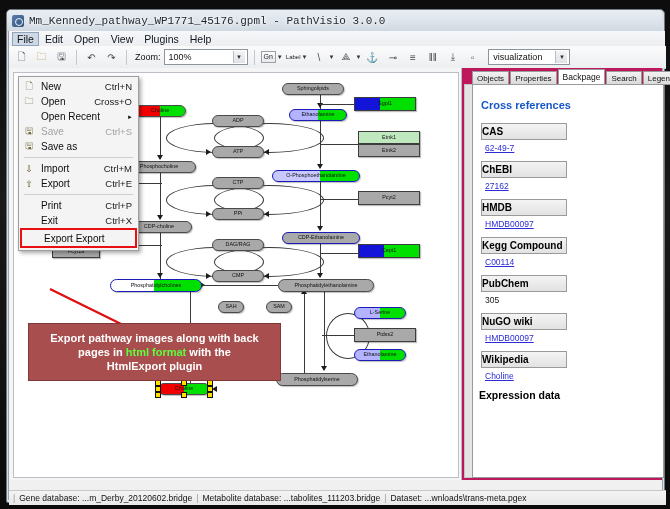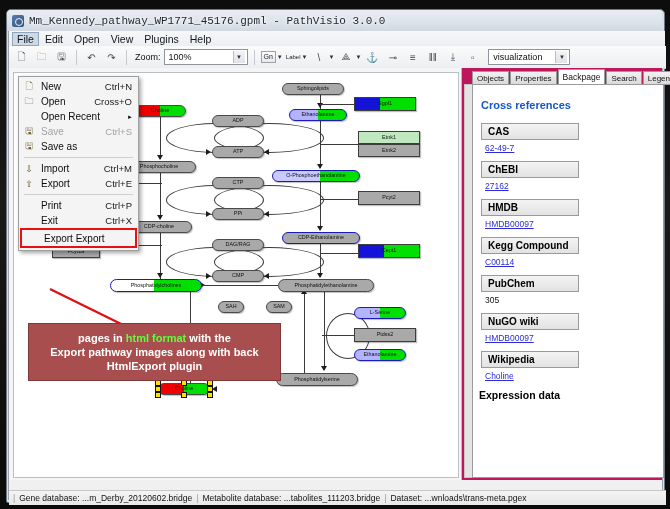--- a/index.html
+++ b/index.html
@@ -130,21 +130,21 @@
   .tab{height:12px;border:1px solid #9a9a9a;background:linear-gradient(180deg,#f2f2f2,#dadada);
         font-size:8px;display:flex;align-items:center;padding:0 4px;color:#111;}
   .tab.sel{height:14px;background:#fff;border-bottom-color:#fff;font-size:8.5px;}
   .sidebody{position:absolute;left:10px;top:16px;width:190px;height:392px;background:#fff;
         border:1px solid #9a9a9a;overflow:hidden;}
   .side-scrollbar{position:absolute;left:2px;top:16px;width:7px;height:392px;background:#e4e4e4;border:1px solid #c4c4c4;}
   .xrefttl{font-size:11px;font-weight:bold;color:#1756c8;margin:14px 0 12px 8px;}
   .xrow{margin:0 0 4px 8px;}
   .xhead{display:inline-block;min-width:84px;border:1px solid #9a9a9a;
         background:linear-gradient(180deg,#f4f4f4,#e2e2e2);font-weight:bold;font-size:10px;
-        padding:2px 6px;color:#000;}
+        padding:2px 0;color:#000;}
   .xval{font-size:8.5px;color:#2b2bd8;text-decoration:underline;margin:3px 0 8px 4px;display:block;}
   .xval.plain{color:#111;text-decoration:none;}
   .exprttl{font-size:10.5px;font-weight:bold;color:#000;margin:6px 0 0 6px;}
   .statusbar{position:absolute;left:0;top:459px;width:653px;height:14px;
         background:linear-gradient(180deg,#f4f4f4,#e8e8e8);border-top:1px solid #c7c7c7;
         display:flex;align-items:center;font-size:8.5px;color:#111;padding-left:4px;gap:4px;}
   .stsep{color:#9a9a9a;}
 </style>
 </head>
 <body>
@@ -366,24 +366,24 @@
               <span class="lbl">Ptdss2</span>
             </div>
           </div>
 
         <svg class="redarrow" viewBox="0 0 160 78">
           <line x1="6" y1="2" x2="140" y2="68" stroke="#e01010" stroke-width="2.4"></line>
           <polygon points="148,72 128,68 136,56" fill="#e01010"></polygon>
         </svg>
 
         <div class="banner" style="left:14px;top:250px;">
+          <div>Export pathway images along with back</div>
           <div>
             <span>pages in </span><span class="hl">html format</span><span> with the</span>
           </div>
-          <div>Export pathway images along with back</div>
           <div>HtmlExport plugin</div>
         </div>
       </div>
 
     </div>
 
     <div class="side">
       <div class="side-scrollbar"></div>
       <div class="tabstrip" id="tabstrip">
           <div class="tab">Objects</div>

